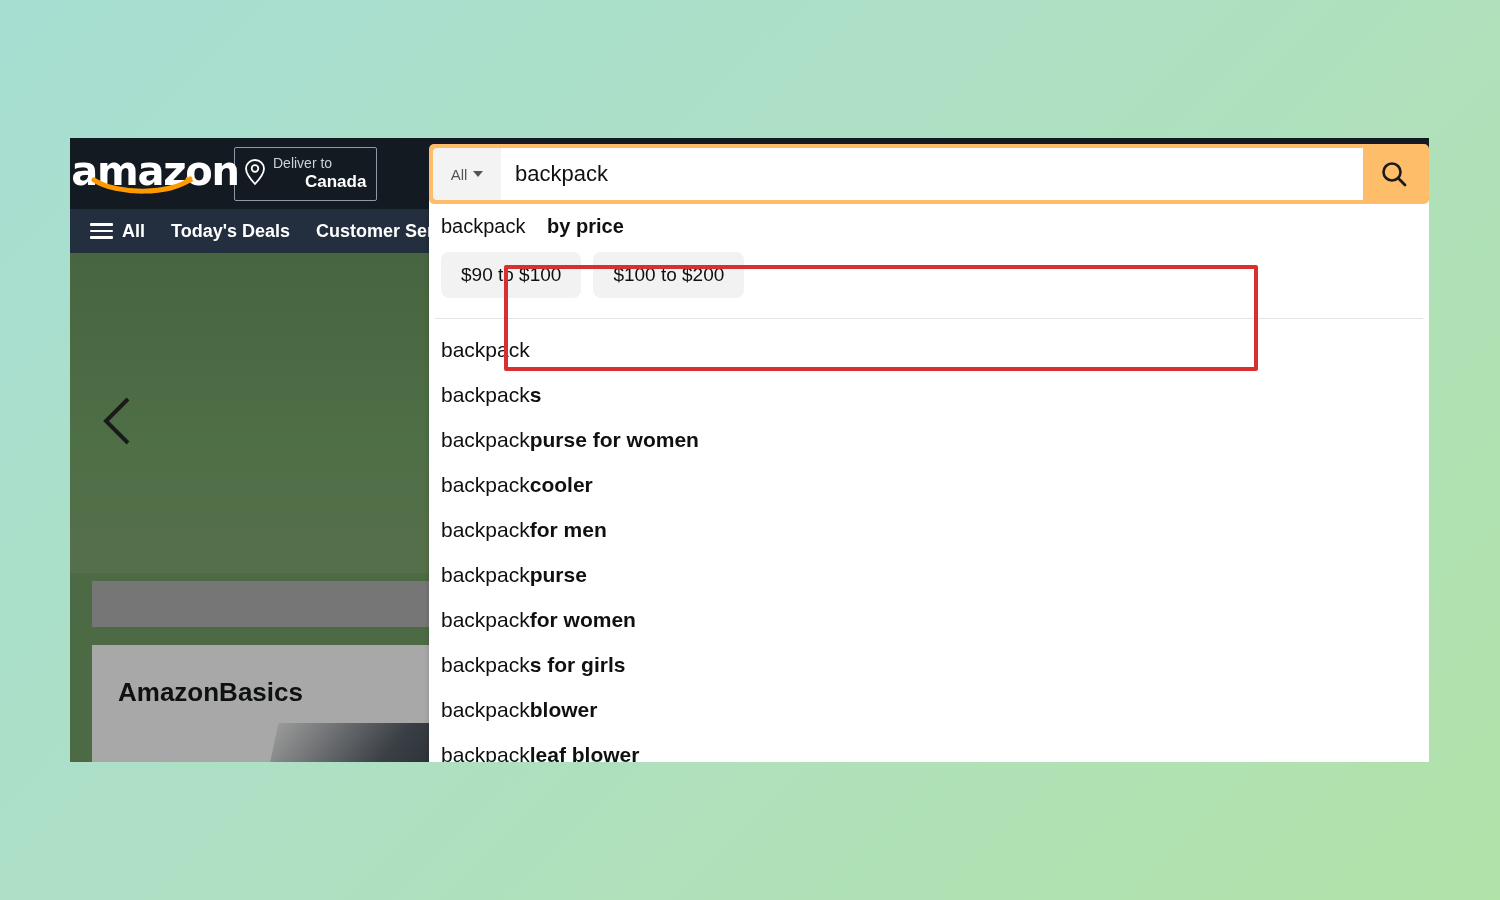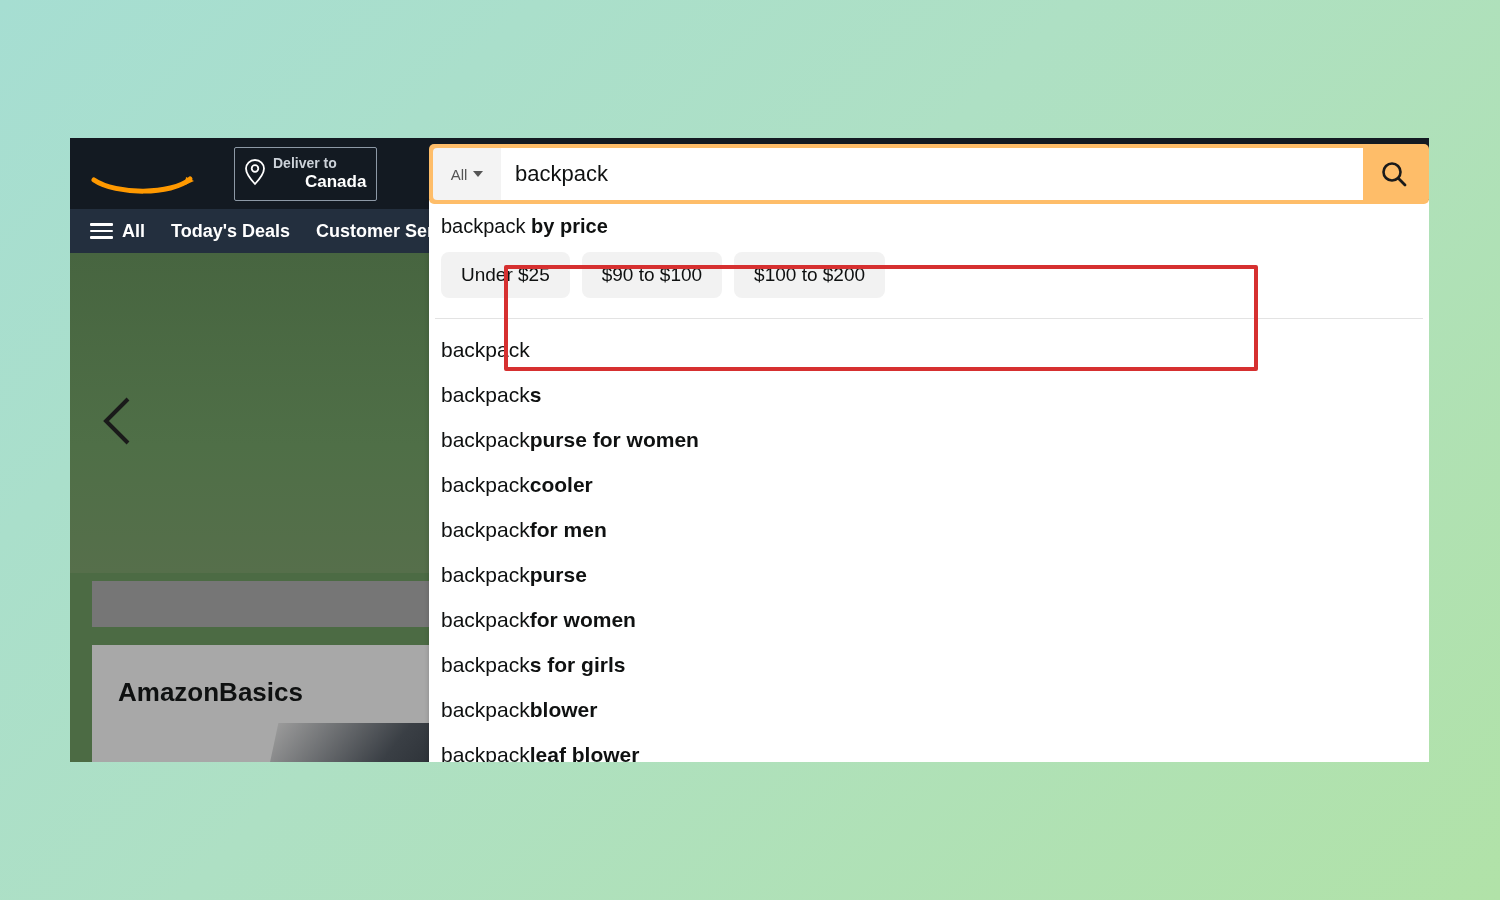--- a/index.html
+++ b/index.html
@@ -73,21 +73,21 @@
     height: 54px;
     border: 1px solid #8d99a6;
     border-radius: 2px;
     display: flex;
     align-items: center;
     padding: 0 10px 0 8px;
     gap: 6px;
   }
   .pin-icon { flex: 0 0 auto; }
   .deliver-text { display: flex; flex-direction: column; line-height: 1.12; }
-  .deliver-label { font-size: 14px; color: #ccd2d9; font-weight: 700; }
+  .deliver-label { font-size: 14px; color: #ccd2d9; font-weight: 400; }
   .deliver-place { font-size: 17px; color: #ffffff; font-weight: 700; margin-left: 32px; }
 
   
   .search-bar {
     position: absolute;
     left: 359px;
     top: 6px;
     width: 1000px;
     height: 60px;
     display: flex;
@@ -250,21 +250,21 @@
   .price-section {
     position: relative;
     padding: 14px 0 12px 0;
   }
   .price-heading {
     font-size: 20px;
     color: #0f1111;
     padding: 0 12px 0 12px;
     line-height: 1.2;
   }
-  .price-heading b { font-weight: 700; }
+  .price-heading b { font-weight: 700; margin-left: 16px; }
   .price-chips {
     display: flex;
     gap: 12px;
     padding: 14px 12px 2px 12px;
   }
   .price-chip {
     background: #f2f2f2;
     border-radius: 8px;
     padding: 12px 20px;
     font-size: 19px;
@@ -323,20 +323,21 @@
     <div class="basics-card">
       <div class="basics-title">AmazonBasics</div>
       <div class="basics-photo"></div>
       <div class="basics-photo2"></div>
     </div>
   </div>
 
   <div class="amz-header">
 
     <div class="logo-wrap">
+      <span class="amz-logo">amazon</span>
       <span class="amz-smile">
         <svg width="108" height="20" viewBox="0 0 108 20">
           <path d="M4,5 C26,20 82,20 100,4" fill="none" stroke="#ff9900" stroke-width="5" stroke-linecap="round"></path>
           <path d="M96,2 L104,6 L95,10 Z" fill="#ff9900"></path>
         </svg>
       </span>
     </div>
 
     <div class="deliver-box">
       <span class="pin-icon">
@@ -383,21 +384,20 @@
     </div>
   </div>
 
   <div class="suggest-panel">
 
     <div class="price-section">
       <div class="price-heading">
         <span>backpack </span><b>by price</b>
       </div>
       <div class="price-chips">
-        <div class="price-chip">Under $25</div>
         <div class="price-chip">$90 to $100</div>
         <div class="price-chip">$100 to $200</div>
       </div>
       <div class="red-outline"></div>
     </div>
 
     <div class="divider"></div>
 
     <div class="suggest-list">
       <div class="suggest-row">

